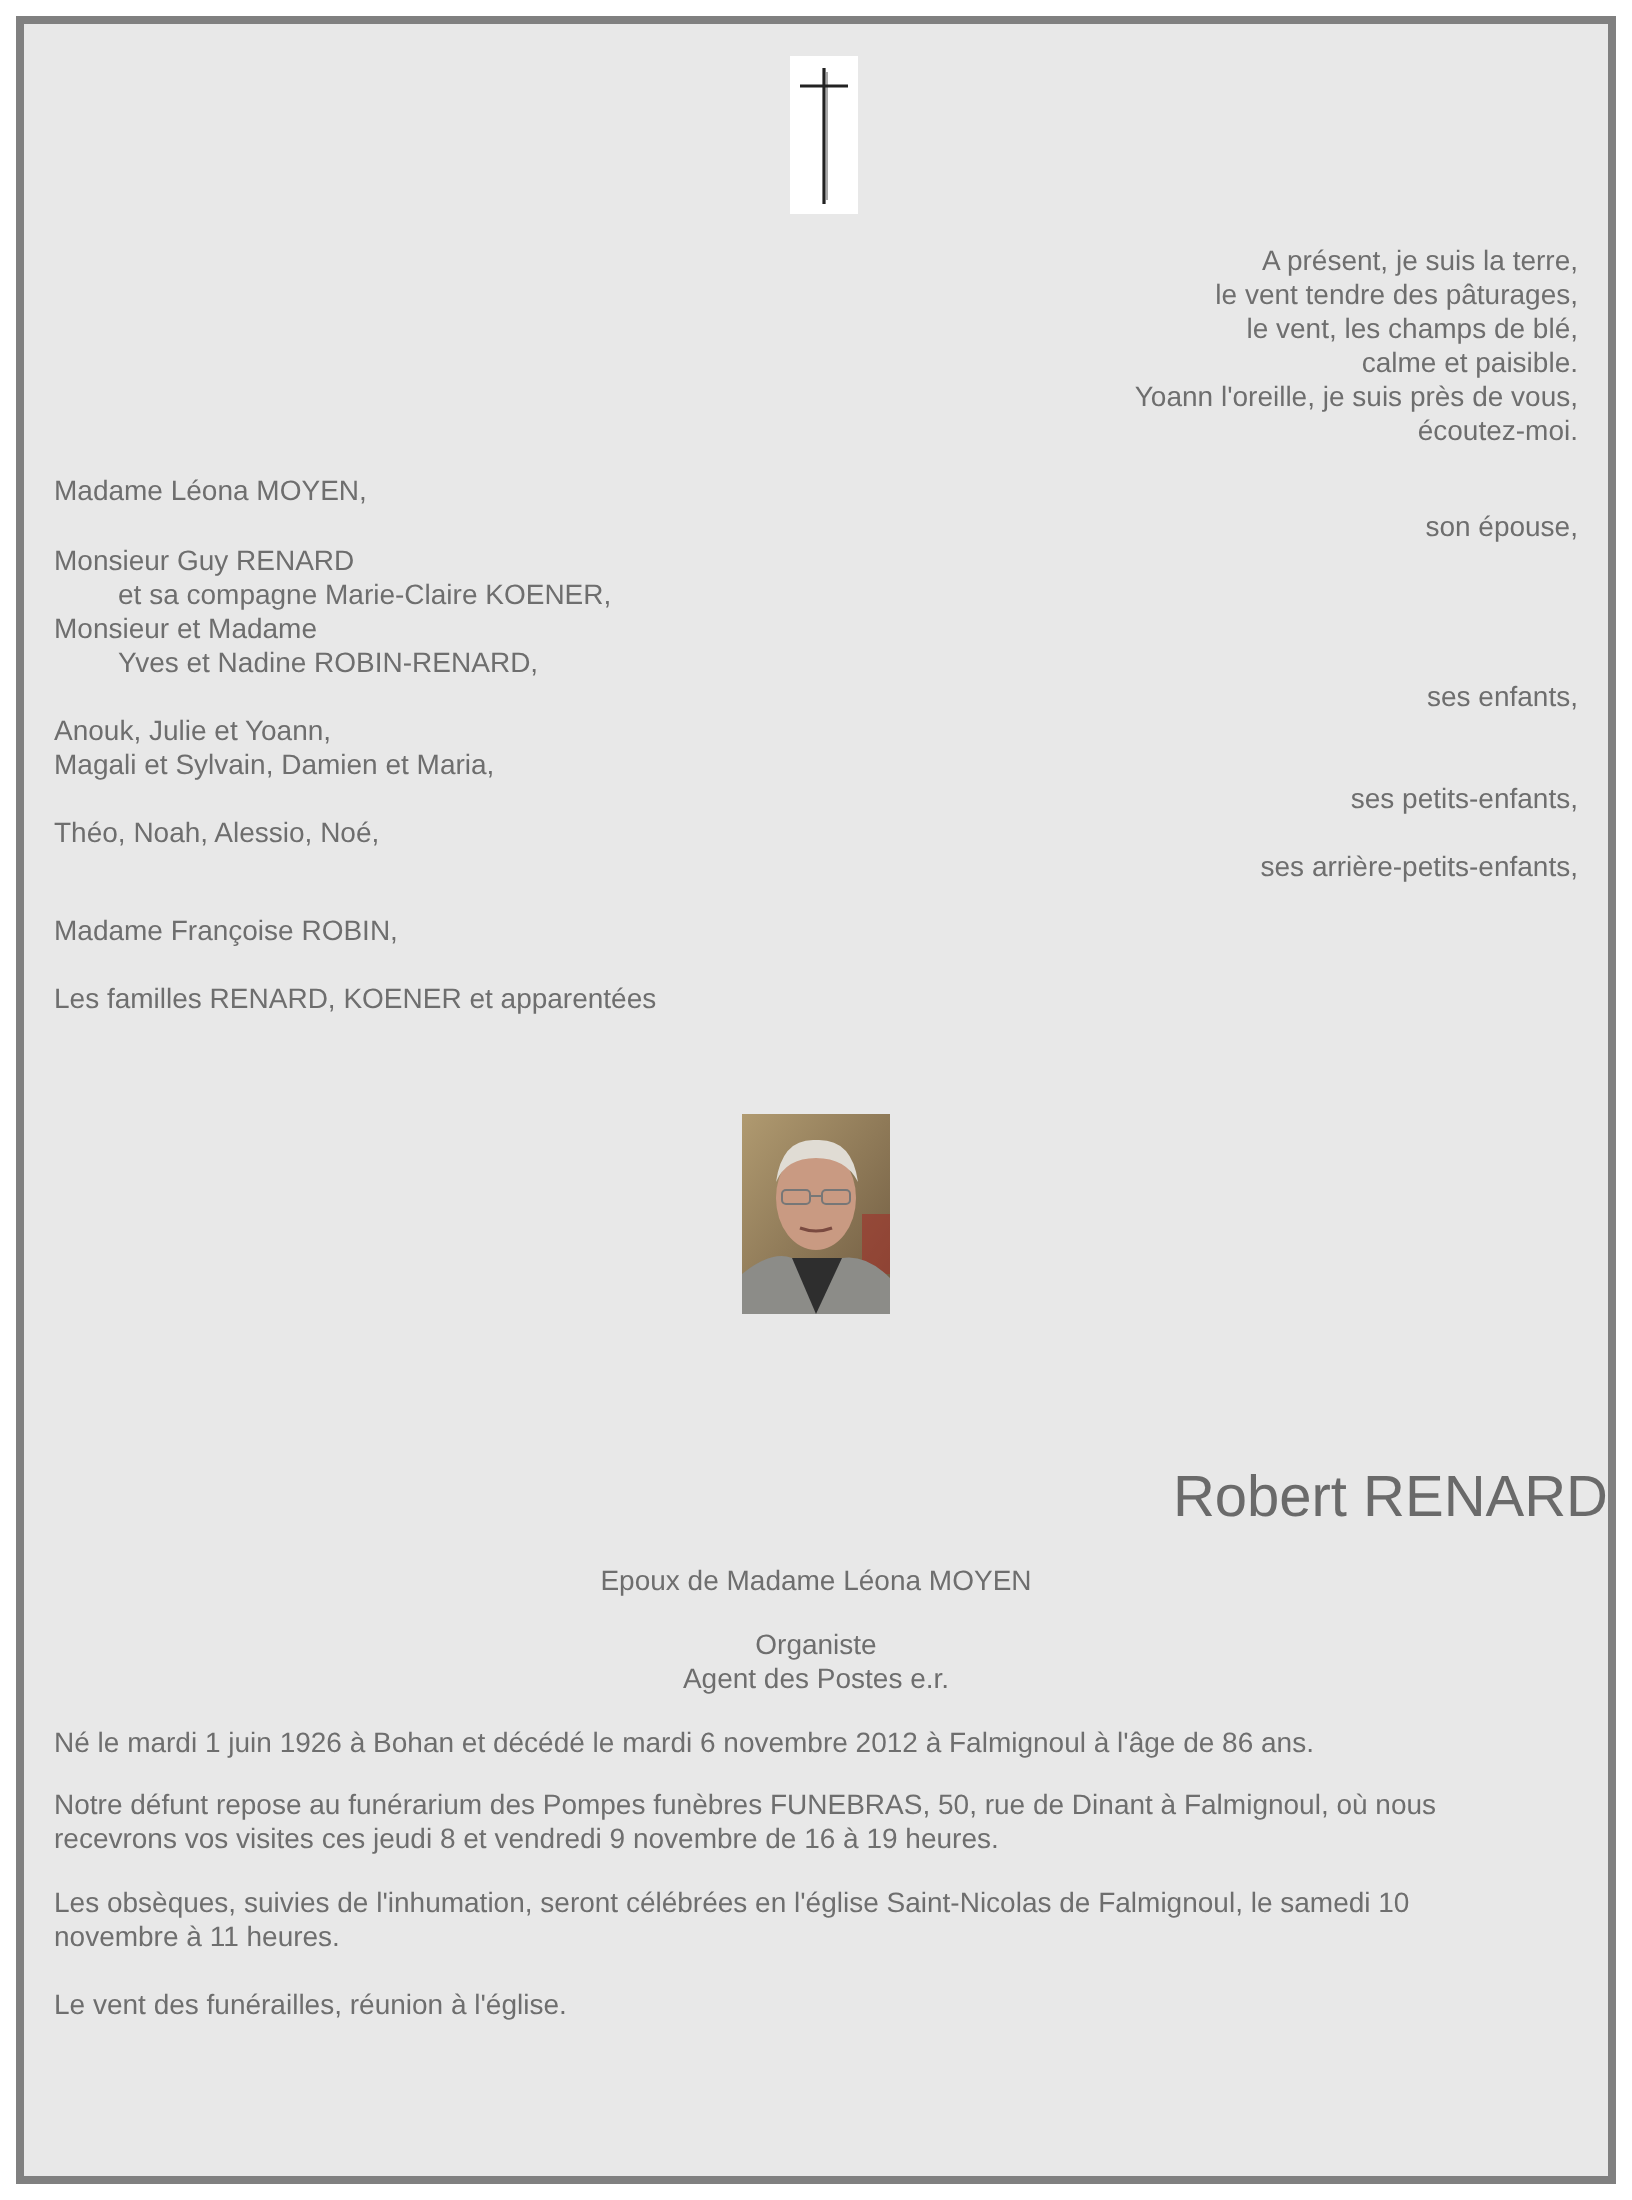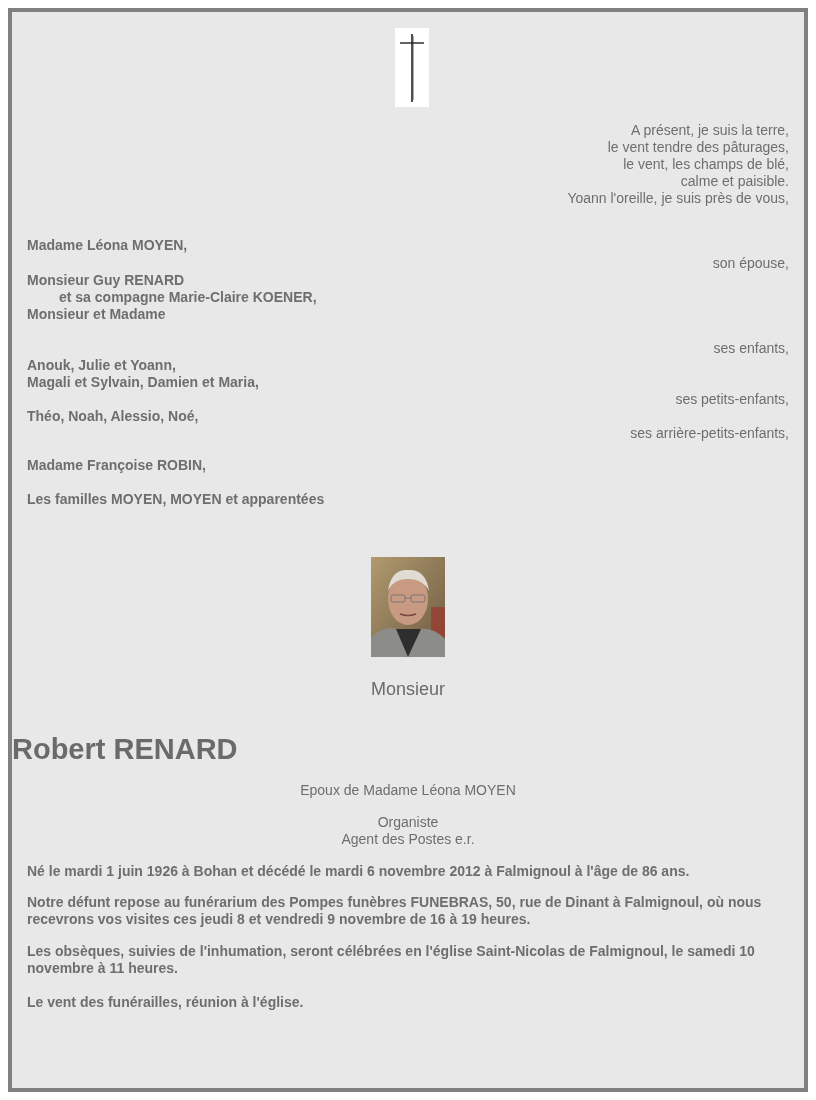--- a/index.html
+++ b/index.html
@@ -40,21 +40,21 @@
 
     .poem {
       position: absolute;
       right: 15px;
       top: 110px;
       text-align: right;
       line-height: 17px;
     }
     .poem div { white-space: nowrap; }
 
-    .left-col { left: 15px; font-weight: bold; }
+    .left-col { left: 15px; }
     .indent { padding-left: 32px; }
 
     .photo {
       position: absolute;
       left: 359px;
       top: 545px;
       width: 74px;
       height: 100px;
       overflow: hidden;
       background: #8a7a5a;
@@ -66,24 +66,24 @@
       top: 666px;
       text-align: center;
       font-size: 18px;
       line-height: 22px;
       color: #6a6a6a;
     }
     .name {
       position: absolute;
       left: 0; right: 0;
       top: 720px;
-      text-align: left;
+      text-align: right;
       font-size: 29px;
       line-height: 34px;
-      font-weight: bold;
+      font-weight: normal;
       color: #6a6a6a;
     }
     .spouse, .profession, .footer-line {
       position: absolute;
       left: 0; right: 0;
       text-align: center;
     }
   </style>
 </head>
 <body>
@@ -97,39 +97,41 @@
       <line x1="5" y1="15" x2="29" y2="15" stroke="#222" stroke-width="1.4"></line>
     </svg>
   </div>
 
   <div class="poem">
     <div>A présent, je suis la terre,</div>
     <div>le vent tendre des pâturages,</div>
     <div>le vent, les champs de blé,</div>
     <div>calme et paisible.</div>
     <div>Yoann l'oreille, je suis près de vous,</div>
+    <div>écoutez-moi.</div>
   </div>
 
   <div class="abs left-col" style="top:225px">Madame Léona MOYEN,</div>
   <div class="abs right" style="right:15px; top:243px">son épouse,</div>
 
   <div class="abs left-col" style="top:260px">Monsieur Guy RENARD</div>
   <div class="abs left-col indent" style="top:277px">et sa compagne Marie-Claire KOENER,</div>
   <div class="abs left-col" style="top:294px">Monsieur et Madame</div>
+  <div class="abs left-col indent" style="top:311px">Yves et Nadine ROBIN-RENARD,</div>
   <div class="abs right" style="right:15px; top:328px">ses enfants,</div>
 
   <div class="abs left-col" style="top:345px">Anouk, Julie et Yoann,</div>
   <div class="abs left-col" style="top:362px">Magali et Sylvain, Damien et Maria,</div>
   <div class="abs right" style="right:15px; top:379px">ses petits-enfants,</div>
 
   <div class="abs left-col" style="top:396px">Théo, Noah, Alessio, Noé,</div>
   <div class="abs right" style="right:15px; top:413px">ses arrière-petits-enfants,</div>
 
   <div class="abs left-col" style="top:445px">Madame Françoise ROBIN,</div>
-  <div class="abs left-col" style="top:479px">Les familles MOYEN, MOYEN et apparentées</div>
+  <div class="abs left-col" style="top:479px">Les familles RENARD, KOENER et apparentées</div>
 
   <div class="photo">
     <svg width="74" height="100" viewBox="0 0 74 100">
       <defs>
         <linearGradient id="bg" x1="0" y1="0" x2="1" y2="1">
           <stop offset="0" stop-color="#b09a70"></stop>
           <stop offset="1" stop-color="#6e5a40"></stop>
         </linearGradient>
       </defs>
       <rect width="74" height="100" fill="url(#bg)"></rect>
@@ -138,21 +140,20 @@
       <path d="M25 72 L37 100 L50 72 Z" fill="#2e2e2e"></path>
       <ellipse cx="37" cy="42" rx="20" ry="26" fill="#c99a82"></ellipse>
       <path d="M17 34 Q20 12 37 13 Q55 12 58 34 Q52 22 37 22 Q22 22 17 34 Z" fill="#e0dcd4"></path>
       <rect x="20" y="38" width="14" height="7" rx="2" fill="none" stroke="#777" stroke-width="1"></rect>
       <rect x="40" y="38" width="14" height="7" rx="2" fill="none" stroke="#777" stroke-width="1"></rect>
       <line x1="34" y1="41" x2="40" y2="41" stroke="#777" stroke-width="1"></line>
       <path d="M29 57 Q37 60 45 57" stroke="#7a4a40" stroke-width="1.5" fill="none"></path>
     </svg>
   </div>
 
-  <div class="monsieur">Monsieur</div>
   <div class="name">Robert RENARD</div>
 
   <div class="spouse" style="top:770px">Epoux de Madame Léona MOYEN</div>
 
   <div class="profession" style="top:819px">Agent des Postes e.r.</div>
   <div class="profession" style="top:802px">Organiste</div>
 
   <div class="abs left-col" style="top:851px">Né le mardi 1 juin 1926 à Bohan et décédé le mardi 6 novembre 2012 à Falmignoul à l'âge de 86 ans.</div>
 
   <div class="abs left-col" style="top:882px">Notre défunt repose au funérarium des Pompes funèbres FUNEBRAS, 50, rue de Dinant à Falmignoul, où nous</div>

